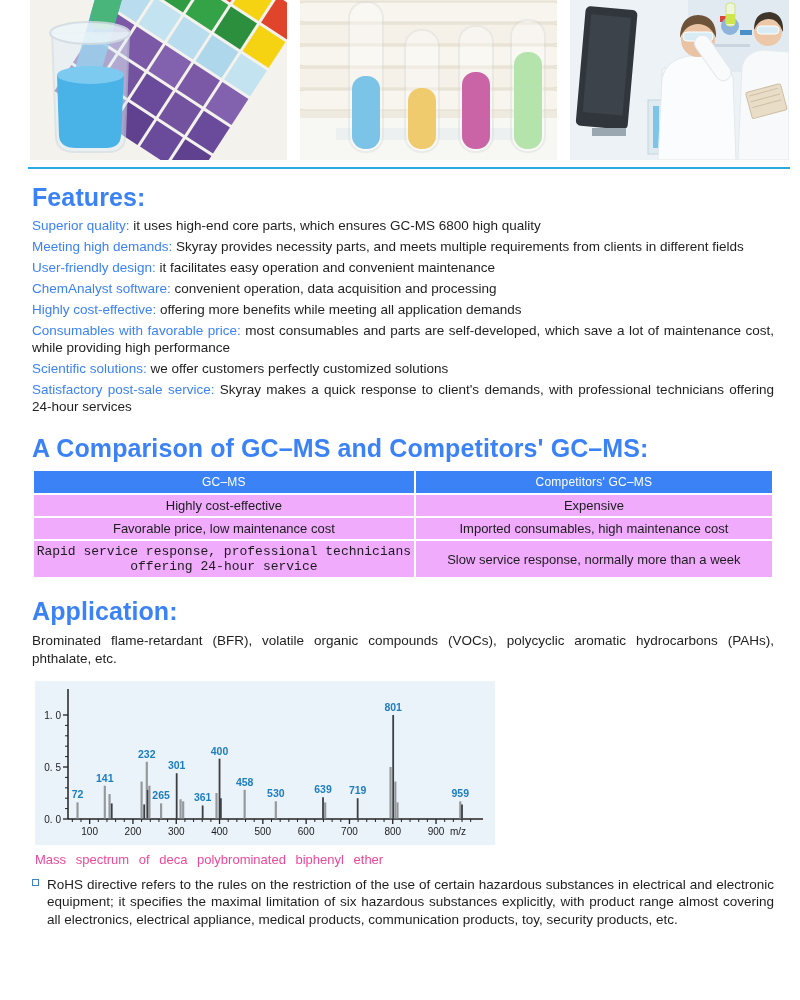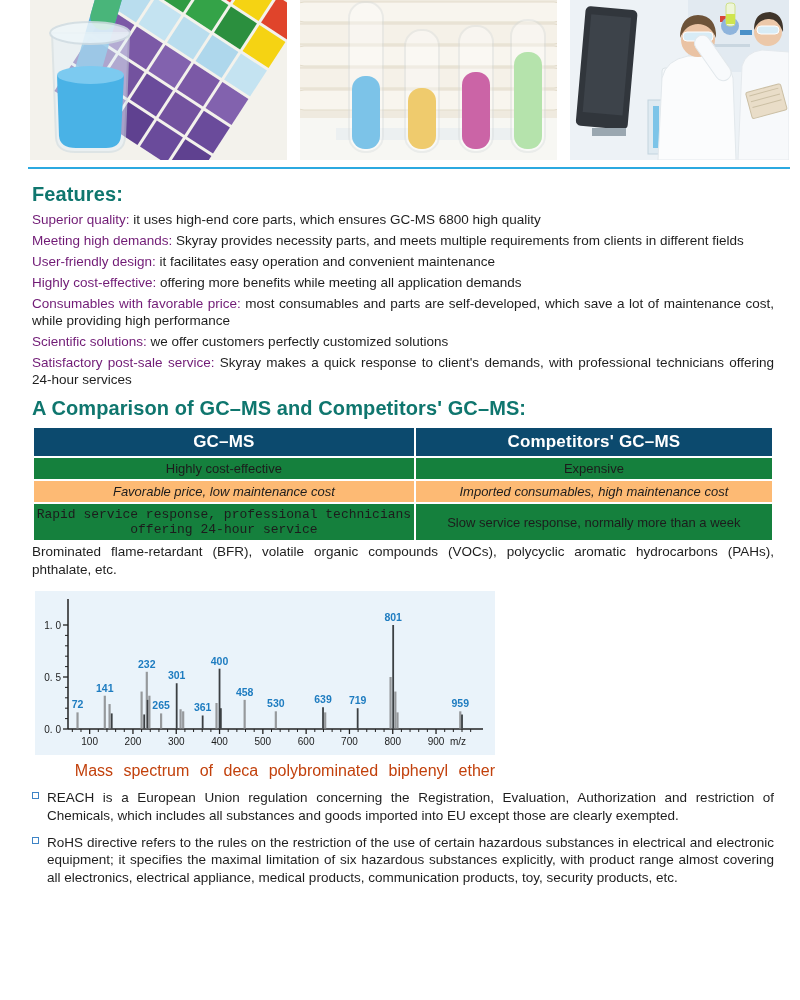--- a/index.html
+++ b/index.html
@@ -8,36 +8,36 @@
     font-family:"Liberation Sans", sans-serif;color:#1e1e1e;
   }
   
   .photos{display:flex;gap:13px;padding:0 10px 0 30px;height:160px;}
   .photo{height:160px;overflow:hidden;background:#f2f2ef;}
   .photo svg{display:block;}
   .p1{width:257px}.p2{width:257px}.p3{width:219px}
   .divider{height:2px;background:#2BA9E0;margin:7px 10px 0 28px;}
   
   .content{padding:0 26px 0 32px;}
-  h2{font-size:20px;line-height:1.2;margin:13px 0 6px;color:#0f766e;letter-spacing:.1px;}
+  h2{font-size:25px;line-height:1.2;margin:13px 0 6px;color:#3b82f6;letter-spacing:.1px;}
   .feat{margin:0 0 4.5px;font-size:13.5px;line-height:1.23;text-align:justify;}
-  .feat .lbl{color:#701a75;}
+  .feat .lbl{color:#3b82f6;}
   
   table.cmp{width:100%;border-collapse:separate;border-spacing:2px;margin-top:3px;}
-  table.cmp th{background:#0c4a6e;color:#fff;font-size:17px;font-weight:bold;padding:4px 2px;letter-spacing:.2px;}
+  table.cmp th{background:#3b82f6;color:#fff;font-size:12px;font-weight:normal;padding:4px 2px;letter-spacing:.2px;}
   table.cmp td{text-align:center;font-size:13px;padding:3px 2px;color:#1c1c1c;}
-  tr.rowA td{background:#15803d;}
-  tr.rowB td{background:#fdba74;font-style:italic;}
+  tr.rowA td{background:#f0abfc;}
+  tr.rowB td{background:#f0abfc;}
   td.small{font-size:11.4px;font-family:Liberation Mono, monospace;}
   
   .app-text{font-size:13.5px;line-height:1.3;margin:1px 0 0;text-align:justify;}
   
   .chart-wrap{width:460px;margin:13px 0 0 3px;}
   #spectrum{background:#EAF3FA;display:block;}
-  .chart-caption{font-size:16px;text-align:right;margin-top:7px;word-spacing:6px;color:#c2410c;}
+  .chart-caption{font-size:13px;text-align:left;margin-top:7px;word-spacing:6px;color:#ec4899;}
   
   h2.laws{margin-top:20px;}
   .law{position:relative;padding-left:15px;font-size:13.5px;line-height:1.31;text-align:justify;margin:9px 0 0;}
   .law .sq{position:absolute;left:0;top:3px;width:7px;height:7px;border:1.5px solid #3E84C6;box-sizing:border-box;background:#fff;}
 </style>
 </head>
 <body>
 
 <div class="photos">
 
@@ -175,26 +175,27 @@
 
 <div class="divider"></div>
 
 <div class="content">
 
   <h2>Features:</h2>
 
   <p class="feat"><span class="lbl">Superior quality:</span> <span>it uses high-end core parts, which ensures GC-MS 6800 high quality</span></p>
   <p class="feat"><span class="lbl">Meeting high demands:</span> <span>Skyray provides necessity parts, and meets multiple requirements from clients in different fields</span></p>
   <p class="feat"><span class="lbl">User-friendly design:</span> <span>it facilitates easy operation and convenient maintenance</span></p>
+  <p class="feat"><span class="lbl">ChemAnalyst software:</span> <span>convenient operation, data acquisition and processing</span></p>
   <p class="feat"><span class="lbl">Highly cost-effective:</span> <span>offering more benefits while meeting all application demands</span></p>
   <p class="feat"><span class="lbl">Consumables with favorable price:</span> <span>most consumables and parts are self-developed, which save a lot of maintenance cost, while providing high performance</span></p>
   <p class="feat"><span class="lbl">Scientific solutions:</span> <span>we offer customers perfectly customized solutions</span></p>
   <p class="feat"><span class="lbl">Satisfactory post-sale service:</span> <span>Skyray makes a quick response to client's demands, with professional technicians offering 24-hour services</span></p>
 
-  <h2 style="margin-top:8px">A Comparison of GC–MS and Competitors' GC–MS:</h2>
+  <h2 style="margin-top:18px">A Comparison of GC–MS and Competitors' GC–MS:</h2>
   <table class="cmp">
     <colgroup>
         <col style="width:51.6%">
         <col>
       </colgroup>
     <tbody>
         <tr>
       <th>GC–MS</th>
       <th>Competitors' GC–MS</th>
     </tr>
@@ -206,20 +207,21 @@
       <td>Favorable price, low maintenance cost</td>
       <td>Imported consumables, high maintenance cost</td>
     </tr>
     <tr class="rowA">
       <td class="small">Rapid service response, professional technicians offering 24-hour service</td>
       <td>Slow service response, normally more than a week</td>
     </tr>
   </tbody>
     </table>
 
+  <h2 style="margin-top:17px">Application:</h2>
   <p class="app-text">Brominated flame-retardant (BFR), volatile organic compounds (VOCs), polycyclic aromatic hydrocarbons (PAHs), phthalate, etc.</p>
 
   <div class="chart-wrap">
     <svg id="spectrum" width="460" height="164" viewBox="0 0 460 164">
         <line x1="33" y1="8" x2="33" y2="138" stroke="#222" stroke-width="1.5"></line>
         <line x1="33" y1="138" x2="448" y2="138" stroke="#222" stroke-width="1.5"></line>
         <line x1="30" y1="127.6" x2="33" y2="127.6" stroke="#222" stroke-width="1"></line>
         <line x1="30" y1="117.2" x2="33" y2="117.2" stroke="#222" stroke-width="1"></line>
         <line x1="30" y1="106.8" x2="33" y2="106.8" stroke="#222" stroke-width="1"></line>
         <line x1="30" y1="96.4" x2="33" y2="96.4" stroke="#222" stroke-width="1"></line>
@@ -328,16 +330,15 @@
         <text x="209.65531914893617" y="104.88" text-anchor="middle" font-size="10.5" font-weight="bold" fill="#1E7CC0">458</text>
         <text x="240.82978723404256" y="116.32" text-anchor="middle" font-size="10.5" font-weight="bold" fill="#1E7CC0">530</text>
         <text x="288.0244680851064" y="112.16" text-anchor="middle" font-size="10.5" font-weight="bold" fill="#1E7CC0">639</text>
         <text x="322.6627659574468" y="113.2" text-anchor="middle" font-size="10.5" font-weight="bold" fill="#1E7CC0">719</text>
         <text x="358.16702127659573" y="30" text-anchor="middle" font-size="10.5" font-weight="bold" fill="#1E7CC0">801</text>
         <text x="425.27872340425535" y="116.32" text-anchor="middle" font-size="10.5" font-weight="bold" fill="#1E7CC0">959</text>
       </svg>
     <div class="chart-caption">Mass spectrum of deca polybrominated biphenyl ether</div>
   </div>
 
-  <p class="law"><span class="sq"></span><span>REACH is a European Union regulation concerning the Registration, Evaluation, Authorization and restriction of Chemicals, which includes all substances and goods imported into EU except those are clearly exempted.</span></p>
   <p class="law"><span class="sq"></span><span>RoHS directive refers to the rules on the restriction of the use of certain hazardous substances in electrical and electronic equipment; it specifies the maximal limitation of six hazardous substances explicitly, with product range almost covering all electronics, electrical appliance, medical products, communication products, toy, security products, etc.</span></p>
 
 </div>
 
 </body></html>

